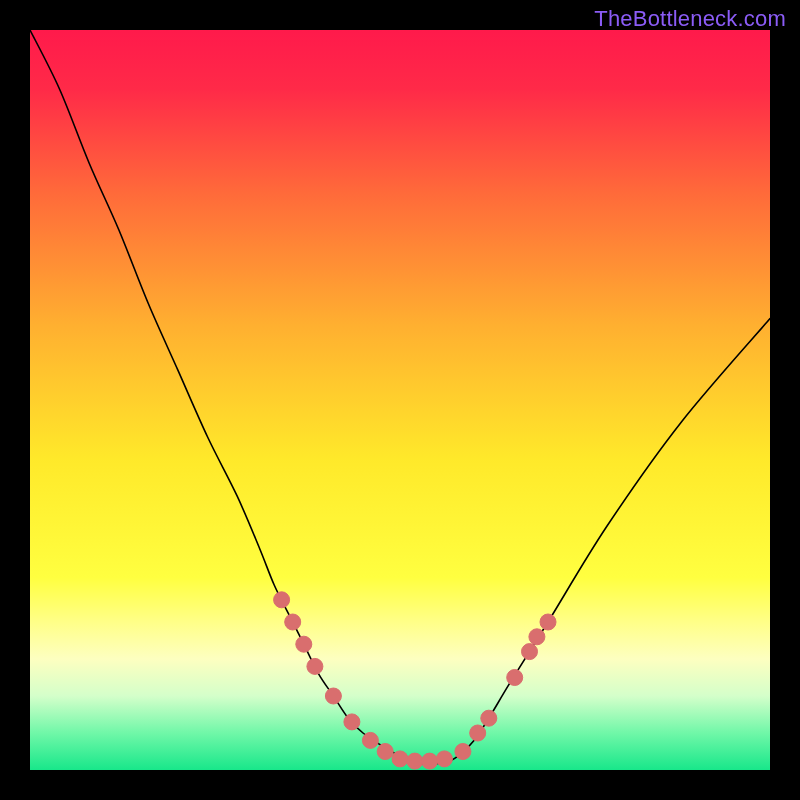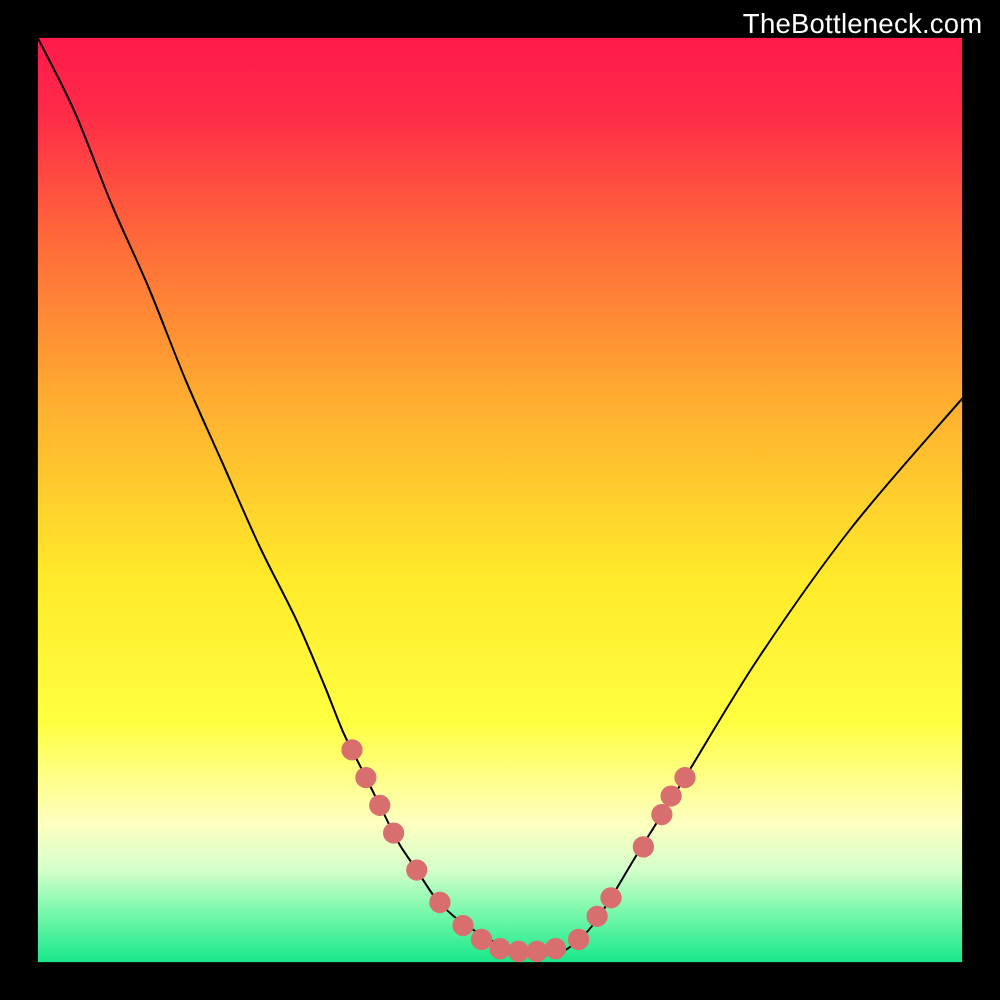--- a/index.html
+++ b/index.html
@@ -14,21 +14,21 @@
     width: 800px;
     height: 800px;
     background: #000;
     position: relative;
     box-sizing: border-box;
   }
   .watermark {
     position: absolute;
     top: 6px;
     right: 14px;
-    color: #ffffff;
+    color: #8b5cf6;
     font-size: 22px;
     font-weight: 500;
     letter-spacing: 0.2px;
     z-index: 5;
   }
   .plot {
     position: absolute;
     left: 30px;
     top: 30px;
     width: 740px;

